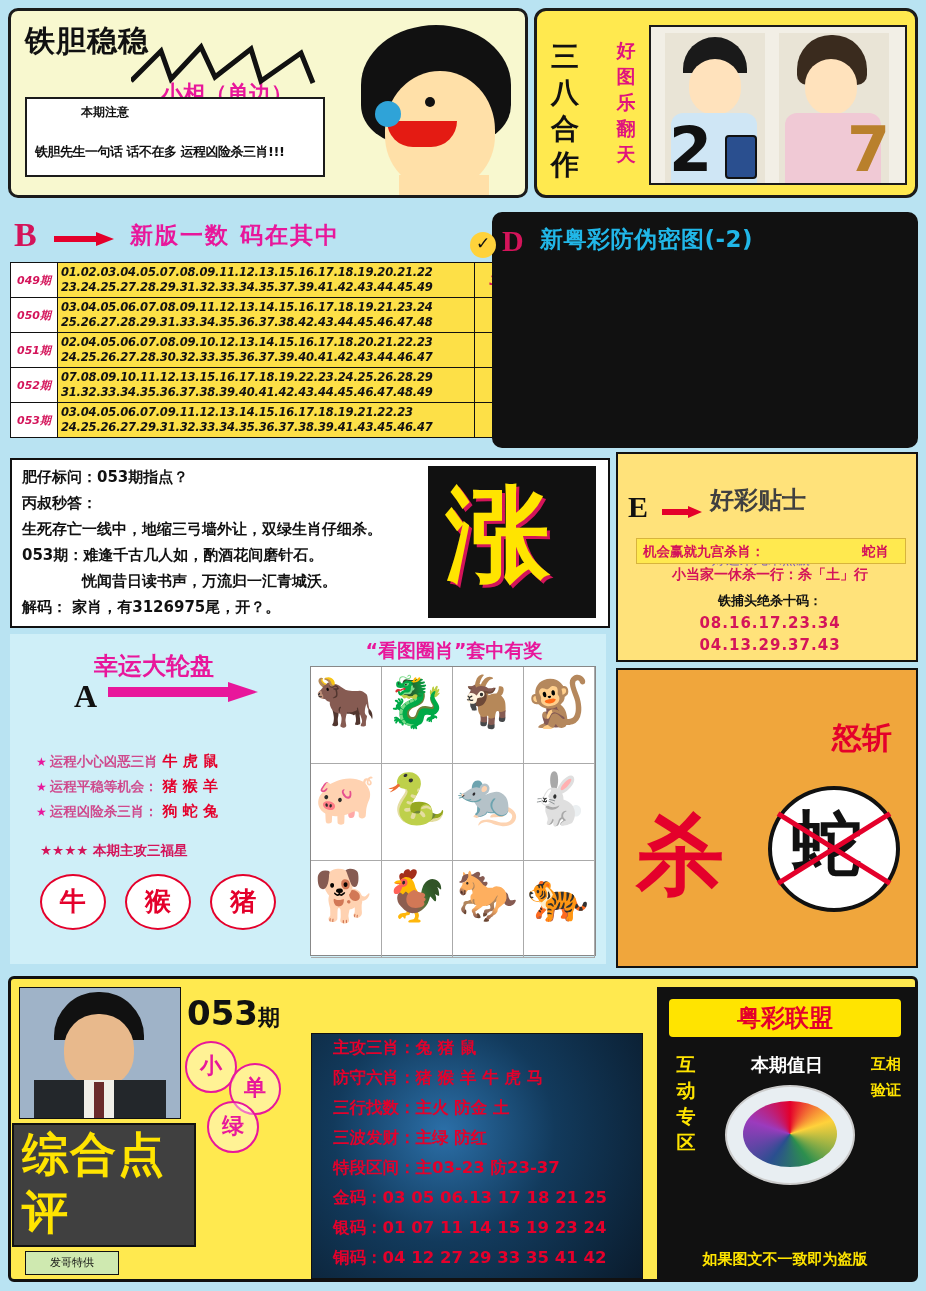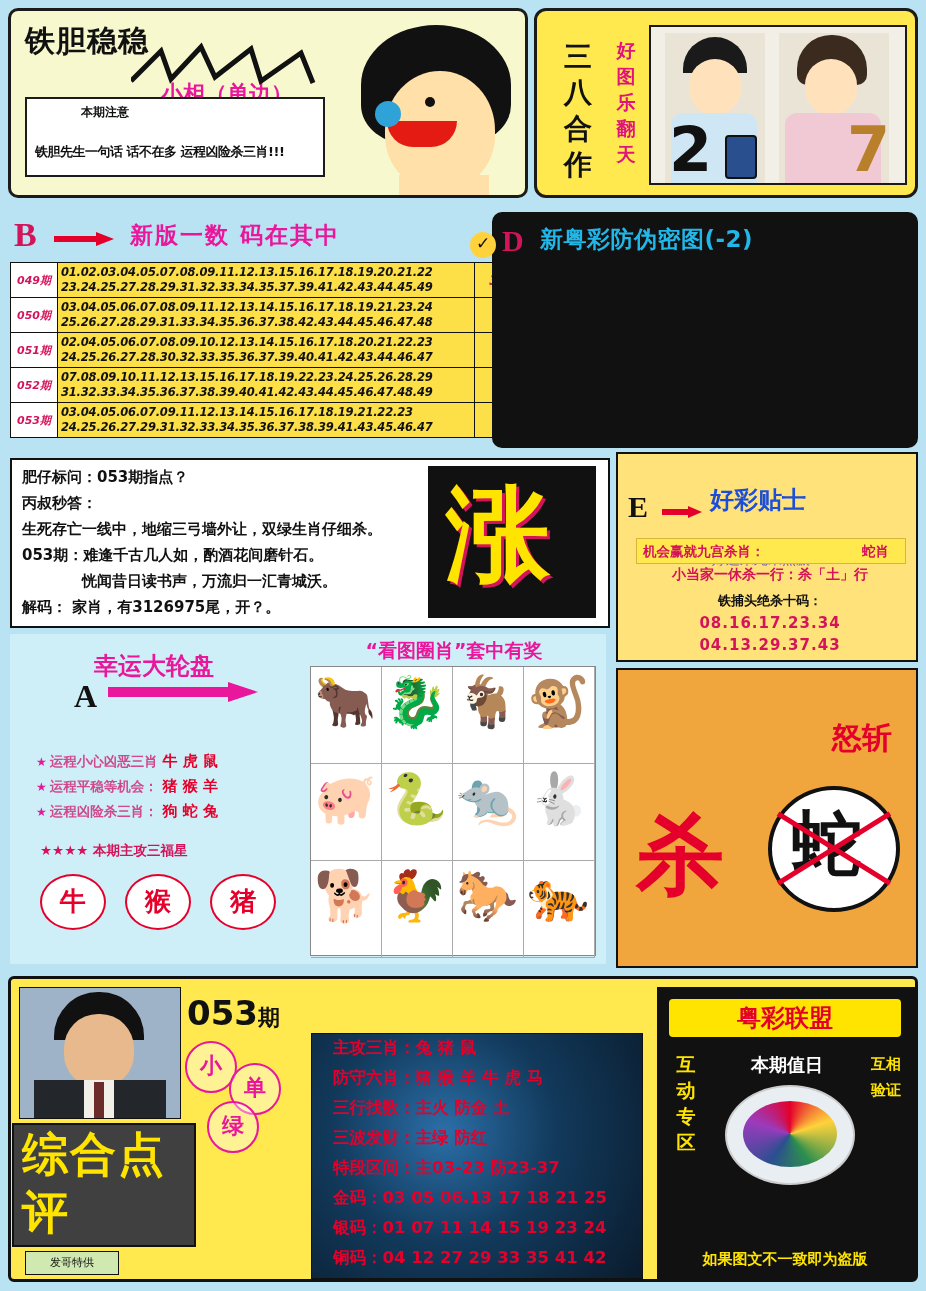--- a/index.html
+++ b/index.html
@@ -48,21 +48,21 @@
   #face .neck{position:absolute;left:58px;top:150px;width:90px;height:30px;background:#ffe0a8;}
   .zig{position:absolute;left:120px;top:30px;width:210px;height:70px;}
 
   
   #top-right{
     left:534px;top:8px;width:384px;height:190px;
     background:#ffe94f;border:3px solid #1b1b1b;border-radius:12px;
   }
   #tr-38{
     left:14px;top:28px;width:54px;font-size:28px;font-weight:bold;color:#111;
-    line-height:36px;text-align:center;
+    line-height:36px;text-align:left;
   }
   #tr-vert{
     left:72px;top:26px;width:34px;font-size:19px;font-weight:bold;color:#e0147d;
     line-height:26px;text-align:center;
   }
   #tr-photo{
     left:112px;top:14px;width:258px;height:160px;background:#f2efe6;
     border:2px solid #1b1b1b;overflow:hidden;
   }
   #tr-photo .boy{position:absolute;left:14px;top:6px;width:100px;height:150px;background:#e9e4d6;}
@@ -108,21 +108,21 @@
     position:absolute;left:16px;top:6px;font-size:104px;font-weight:bold;color:#ffe400;
     line-height:120px;text-shadow:3px 3px 0 #d4145a;
   }
 
   
   #sec-e{
     left:616px;top:452px;width:302px;height:210px;background:#ffe27a;border:2px solid #111;
   }
   #e-letter{position:absolute;left:10px;top:36px;font-size:30px;font-weight:bold;color:#111;font-family:"Liberation Serif",serif;}
   #e-arrow{position:absolute;left:44px;top:52px;width:40px;height:12px;}
-  #e-title{position:absolute;left:92px;top:30px;font-size:24px;font-weight:bold;color:#1d4ed8;}
+  #e-title{position:absolute;left:92px;top:30px;font-size:24px;font-weight:bold;color:#404040;}
   #e-sub{position:absolute;left:94px;top:58px;font-size:14px;font-weight:normal;color:#7a5bbd;margin-top:39px;}
   #e-row1{position:absolute;left:18px;top:84px;width:268px;height:24px;background:#ffe94f;border:1px solid #d8b43c;}
   #e-row1 .t{position:absolute;left:6px;top:4px;font-size:13.5px;font-weight:bold;color:#d4145a;}
   #e-row1 .v{position:absolute;right:16px;top:4px;font-size:13.5px;font-weight:bold;color:#d4145a;}
   #e-row2{position:absolute;left:10px;top:112px;width:284px;font-size:14px;font-weight:bold;color:#d4145a;text-align:center;}
   #e-row3{position:absolute;left:10px;top:138px;width:284px;font-size:13px;font-weight:bold;color:#111;text-align:center;}
   #e-n1{position:absolute;left:10px;top:160px;width:284px;font-size:15px;font-weight:bold;color:#d4145a;text-align:center;letter-spacing:1px;}
   #e-n2{position:absolute;left:10px;top:182px;width:284px;font-size:15px;font-weight:bold;color:#d4145a;text-align:center;letter-spacing:1px;}
 
   

